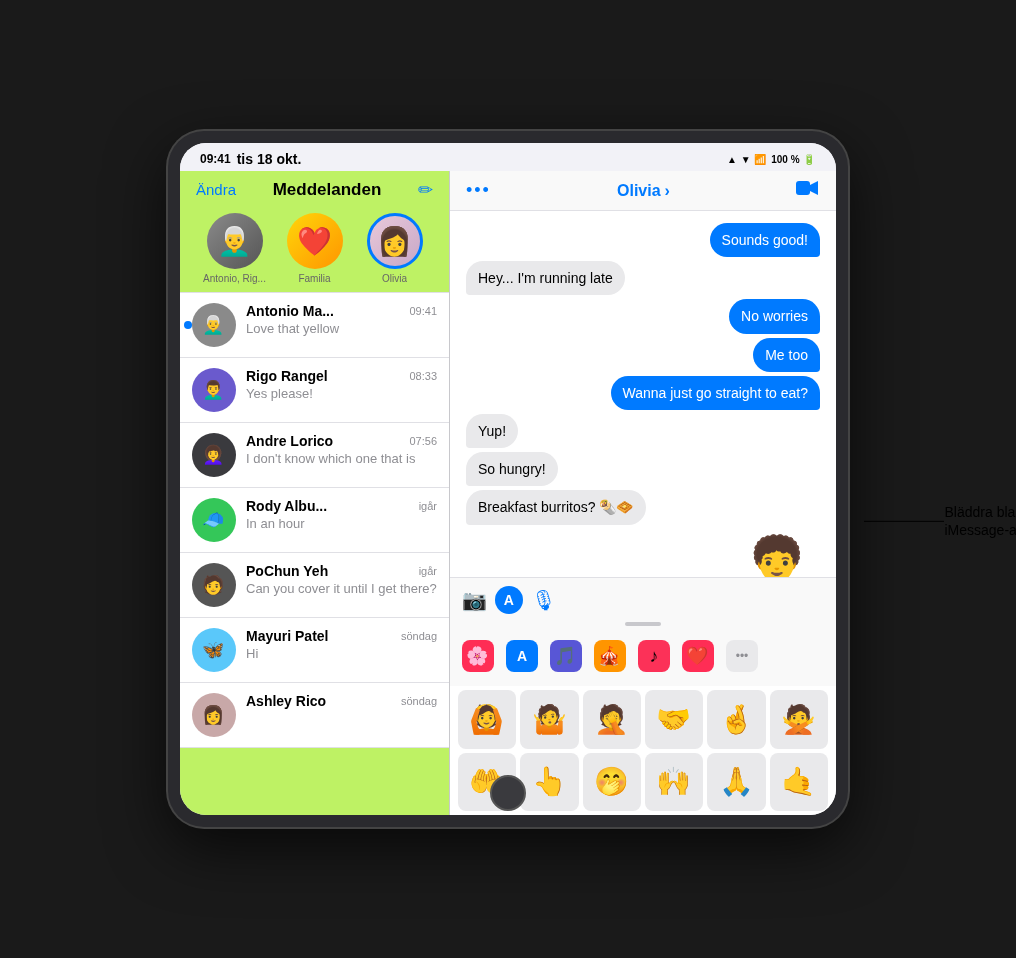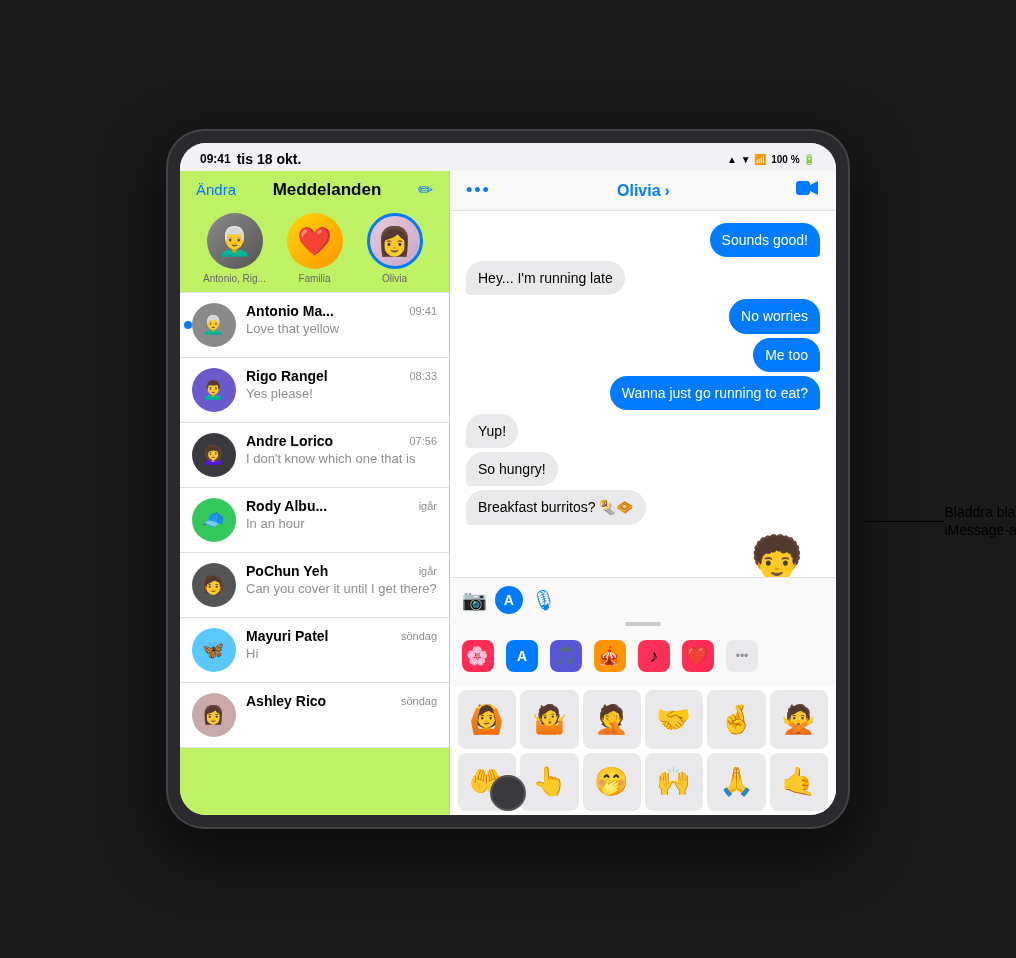--- a/index.html
+++ b/index.html
@@ -505,21 +505,21 @@
               <polygon points="14,6 22,2 22,16 14,12" fill="#007aff"></polygon>
             </svg>
           </button>
         </div>
 
         <div class="messages-area">
           <div class="msg-bubble msg-sent">Sounds good!</div>
           <div class="msg-bubble msg-received">Hey... I'm running late</div>
           <div class="msg-bubble msg-sent">No worries</div>
           <div class="msg-bubble msg-sent">Me too</div>
-          <div class="msg-bubble msg-sent">Wanna just go running to eat?</div>
+          <div class="msg-bubble msg-sent">Wanna just go straight to eat?</div>
           <div class="msg-bubble msg-received">Yup!</div>
           <div class="msg-bubble msg-received">So hungry!</div>
           <div class="msg-bubble msg-received">Breakfast burritos? 🌯🧇</div>
           <div style="align-self:flex-end; margin: 4px 8px;">
             <span style="font-size:56px;">🧑‍🦱</span>
           </div>
           <div class="msg-status">Levererat</div>
         </div>
 
         <div class="input-area">

